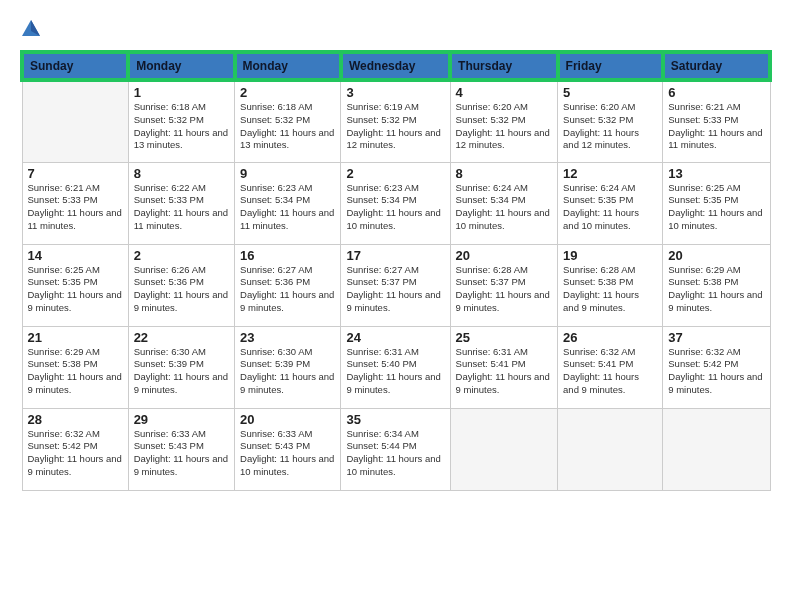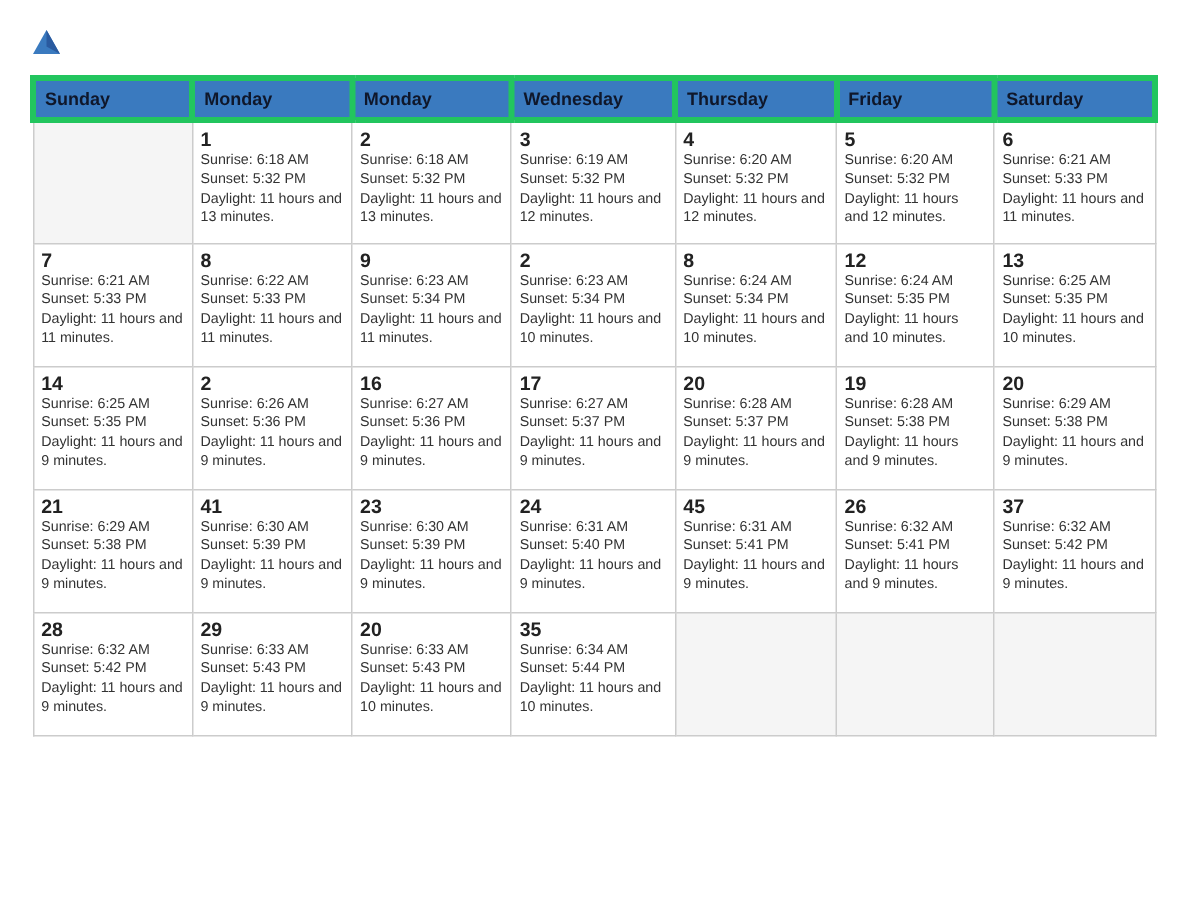--- a/index.html
+++ b/index.html
@@ -220,33 +220,33 @@
             <span class="day-number">20</span>
             <div class="day-info">Sunrise: 6:29 AM<br>Sunset: 5:38 PM<br>Daylight: 11 hours and 9 minutes.</div>
           </td>
         </tr>
         <tr class="week-row">
           <td>
             <span class="day-number">21</span>
             <div class="day-info">Sunrise: 6:29 AM<br>Sunset: 5:38 PM<br>Daylight: 11 hours and 9 minutes.</div>
           </td>
           <td>
-            <span class="day-number">41</span>
+            <span class="day-number">22</span>
             <div class="day-info">Sunrise: 6:30 AM<br>Sunset: 5:39 PM<br>Daylight: 11 hours and 9 minutes.</div>
           </td>
           <td>
             <span class="day-number">23</span>
             <div class="day-info">Sunrise: 6:30 AM<br>Sunset: 5:39 PM<br>Daylight: 11 hours and 9 minutes.</div>
           </td>
           <td>
             <span class="day-number">24</span>
             <div class="day-info">Sunrise: 6:31 AM<br>Sunset: 5:40 PM<br>Daylight: 11 hours and 9 minutes.</div>
           </td>
           <td>
-            <span class="day-number">45</span>
+            <span class="day-number">25</span>
             <div class="day-info">Sunrise: 6:31 AM<br>Sunset: 5:41 PM<br>Daylight: 11 hours and 9 minutes.</div>
           </td>
           <td>
             <span class="day-number">26</span>
             <div class="day-info">Sunrise: 6:32 AM<br>Sunset: 5:41 PM<br>Daylight: 11 hours and 9 minutes.</div>
           </td>
           <td>
             <span class="day-number">37</span>
             <div class="day-info">Sunrise: 6:32 AM<br>Sunset: 5:42 PM<br>Daylight: 11 hours and 9 minutes.</div>
           </td>

